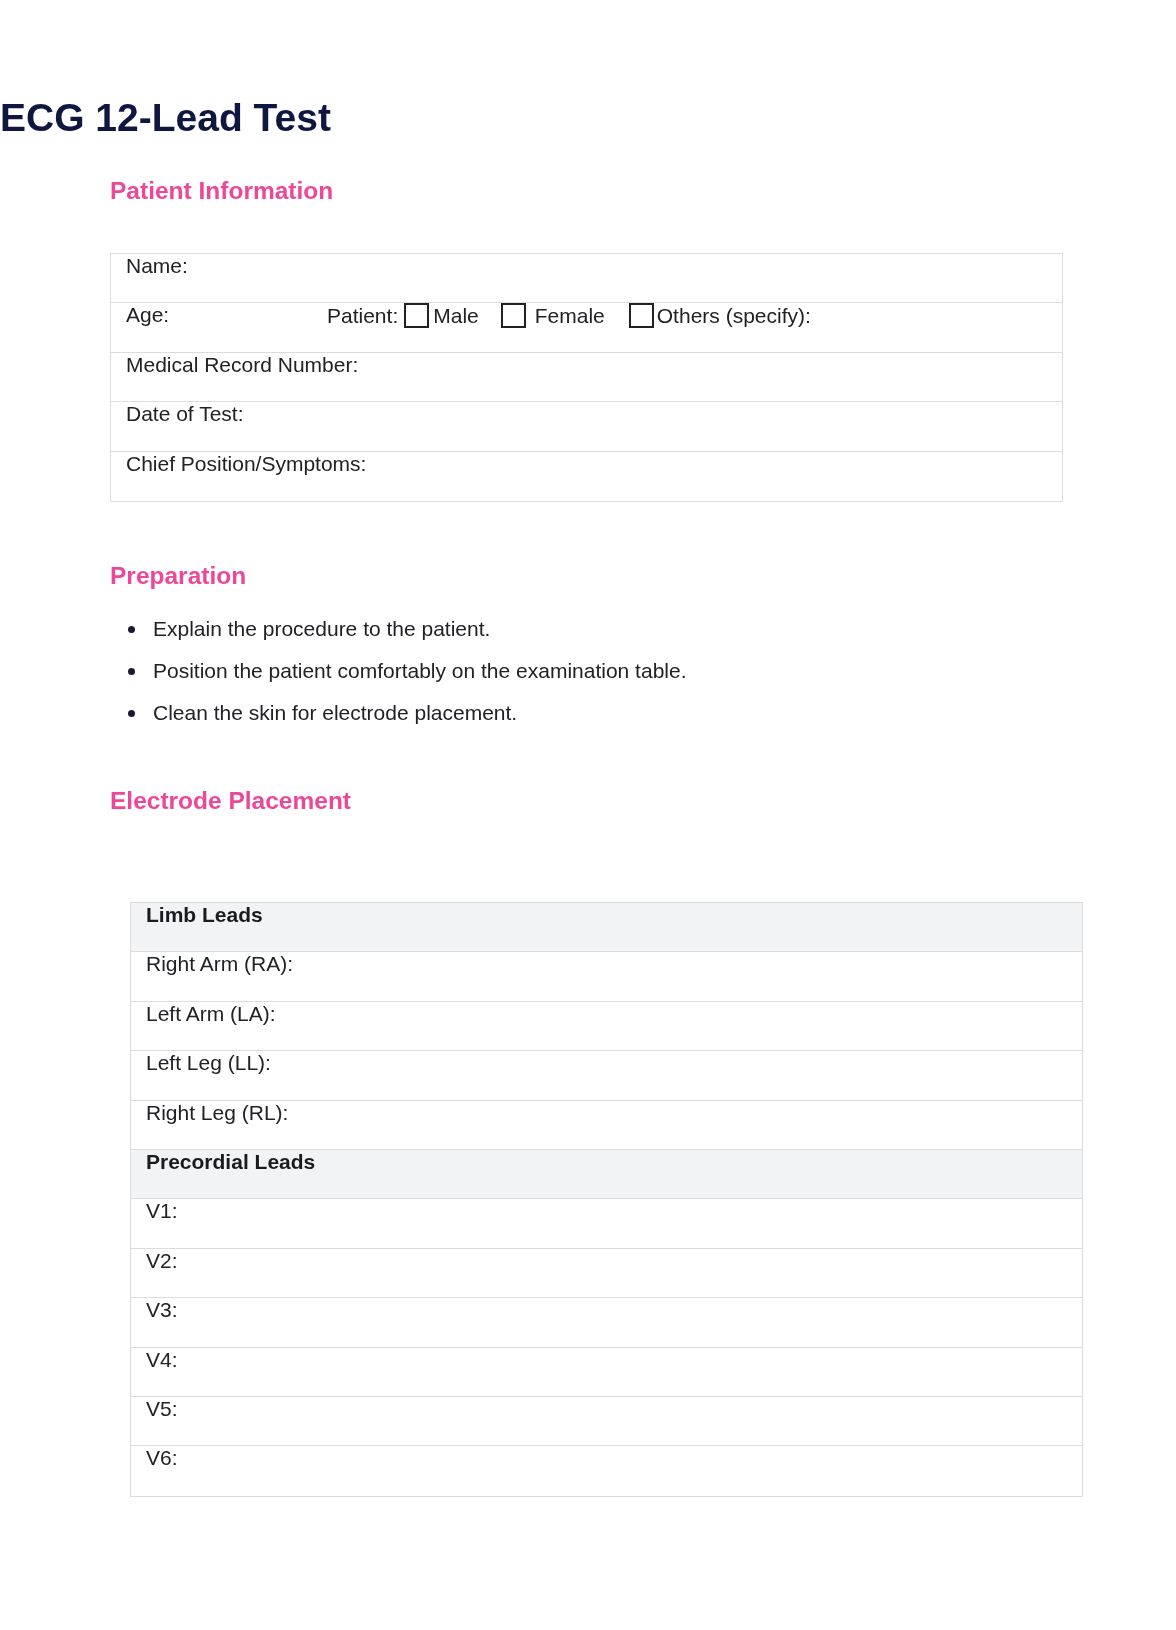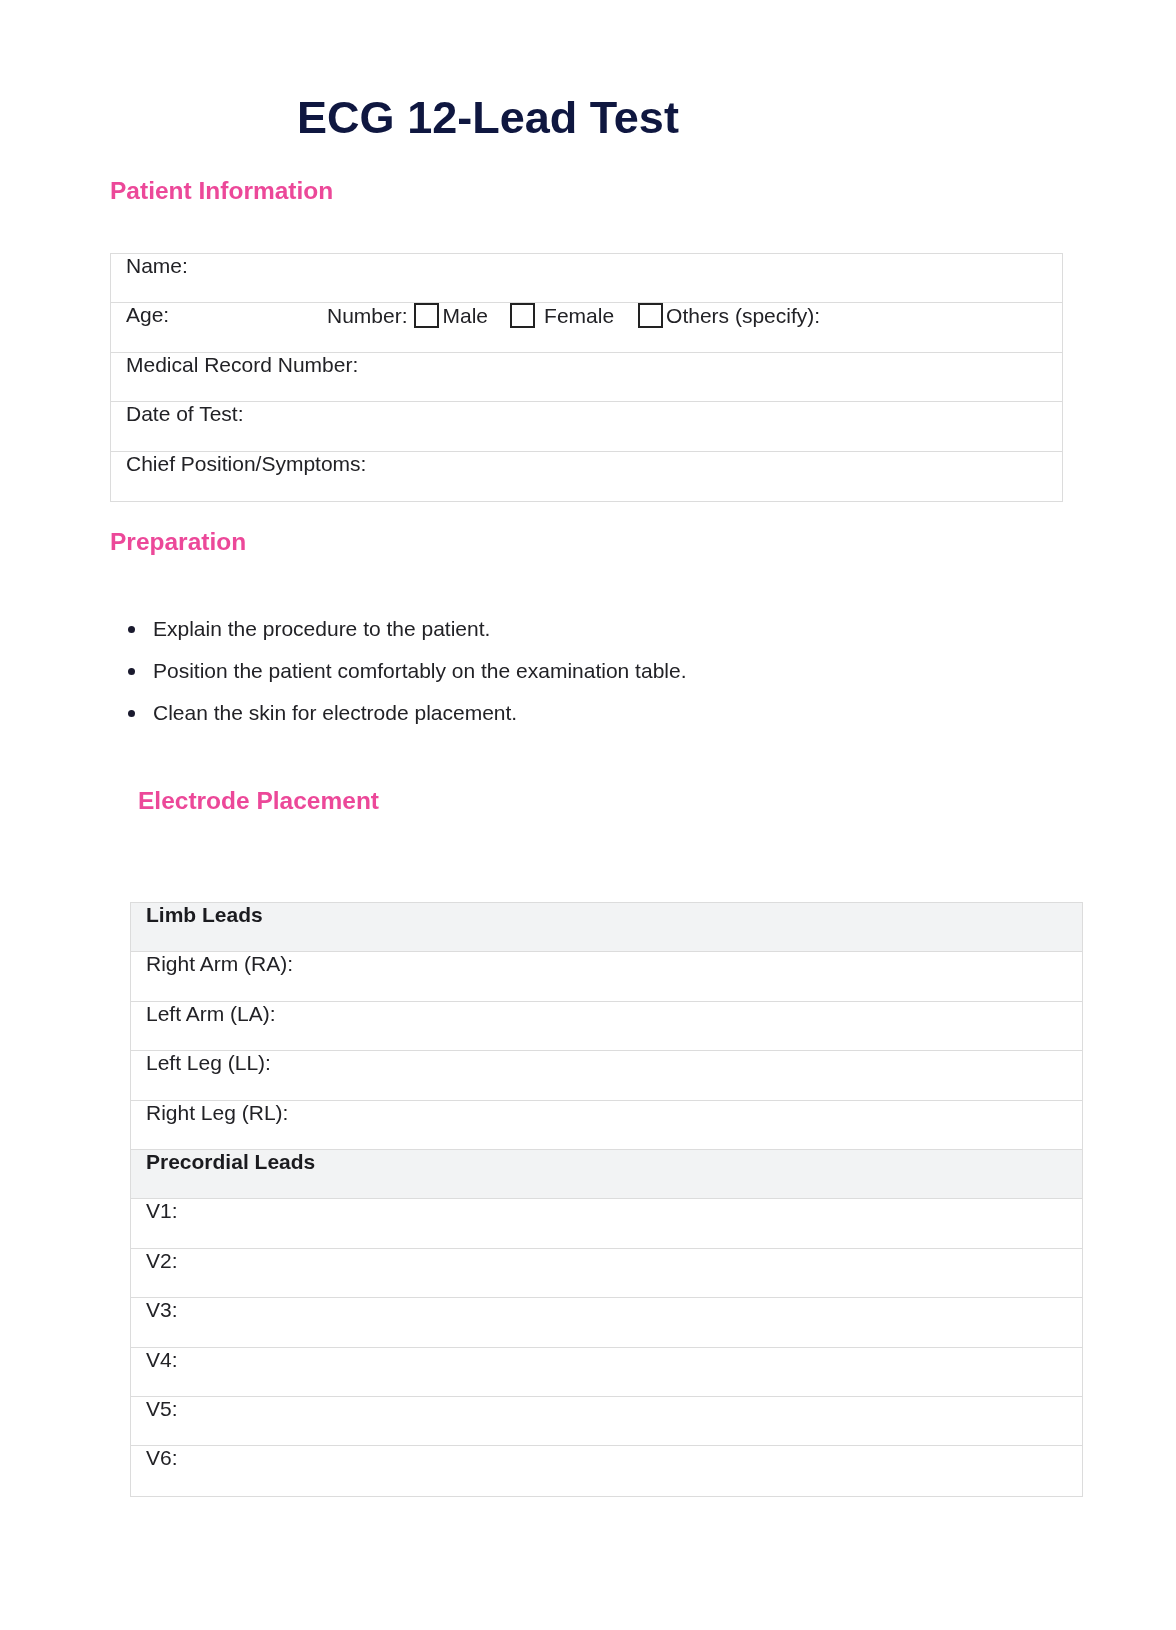--- a/index.html
+++ b/index.html
@@ -13,39 +13,38 @@
     position: relative;
     font-family: "Liberation Sans", sans-serif;
     color: #1f1f24;
     overflow: hidden;
   }
   .title {
     position: absolute;
     top: 92px;
     left: 0;
     width: 976px;
-    text-align: center;
-    font-size: 45px;
+    font-size: 39px;
     font-weight: bold;
     color: #0f1740;
     margin: 0;
     line-height: 52px;
   }
   .section-heading {
     position: absolute;
     left: 110px;
     font-size: 24.5px;
     font-weight: bold;
     color: #ec4899;
     margin: 0;
     line-height: 30px;
   }
   #h-patient { top: 176px; }
-  #h-prep { top: 527px; }
-  #h-electrode { top: 786px; margin-left: 28px; }
+  #h-prep { top: 561px; }
+  #h-electrode { top: 786px; }
 
   .form-table {
     position: absolute;
     left: 110px;
     width: 953px;
     border: 1.5px solid #dcdcdc;
     box-sizing: border-box;
   }
   #patient-table { top: 253px; }
   #electrode-table { top: 902px; margin-left: 20px; }
@@ -125,21 +124,21 @@
 
 <h2 class="section-heading" id="h-patient">Patient Information</h2>
 
 <div class="form-table" id="patient-table">
   <div class="row">
     <span class="label">Name:</span>
   </div>
   <div class="row age-row">
     <span class="label">Age:</span>
     <div class="gender-wrap">
-      <span class="label">Number:</span>
+      <span class="label">Patient:</span>
       <label class="gender-opt" style="margin-right:22px;">
         <span class="checkbox" style="margin-left:6px;"></span>
         <span>Male</span>
       </label>
       <label class="gender-opt" style="margin-right:24px;">
         <span class="checkbox" style="margin-left:0; margin-right:9px;"></span>
         <span>Female</span>
       </label>
       <label class="gender-opt">
         <span class="checkbox" style="margin-left:0; margin-right:3px;"></span>

